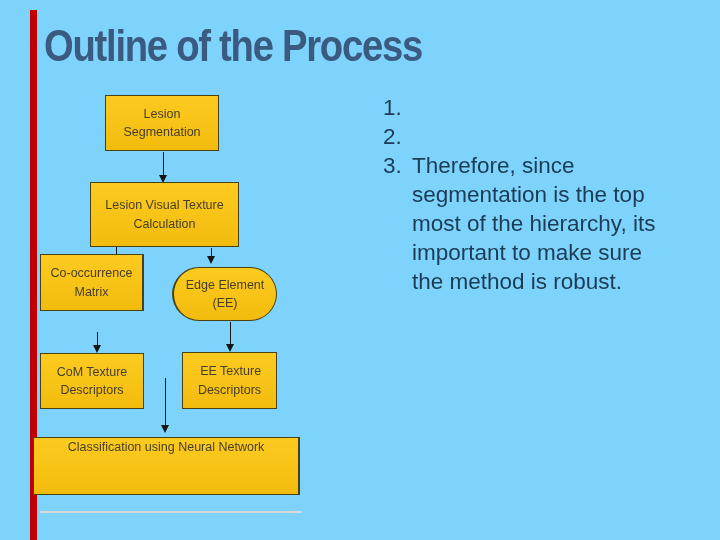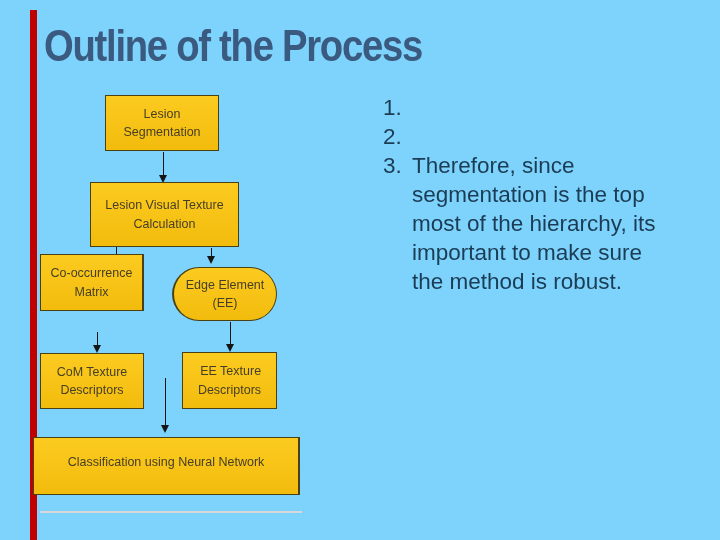--- a/index.html
+++ b/index.html
@@ -25,21 +25,21 @@
     text-align:center;z-index:2;
   }
   .box .lbl{white-space:pre-line;}
   .b1{left:105px;top:95px;width:114px;height:56px;}
   .b2{left:90px;top:182px;width:149px;height:65px;align-items:center;}
   .b3{left:40px;top:254px;width:104px;height:57px;border-right-width:2px;}
   .b4{left:172px;top:267px;width:105px;height:54px;border-left-width:2px;border-radius:27px;}
   .b5{left:40px;top:353px;width:104px;height:56px;}
   .b6{left:182px;top:352px;width:95px;height:57px;text-align:right;}
   .b7{left:33px;top:437px;width:267px;height:58px;border-right-width:2px;
-      align-items:flex-start;padding-top:15px;}
+      align-items:flex-start;}
   
   .aline{position:absolute;width:1px;background:#151515;z-index:1;}
   .ahead{position:absolute;width:0;height:0;z-index:1;
     border-left:4px solid transparent;border-right:4px solid transparent;
     border-top:8px solid #151515;}
   .l1{left:163px;top:152px;height:23px;} .h1{left:159px;top:175px;}
   .l2{left:116px;top:238px;height:20px;} .h2{left:112px;top:258px;}
   .l3{left:211px;top:248px;height:8px;}  .h3{left:207px;top:256px;}
   .l4{left:97px; top:332px;height:13px;} .h4{left:93px; top:345px;}
   .l5{left:230px;top:322px;height:22px;} .h5{left:226px;top:344px;}

